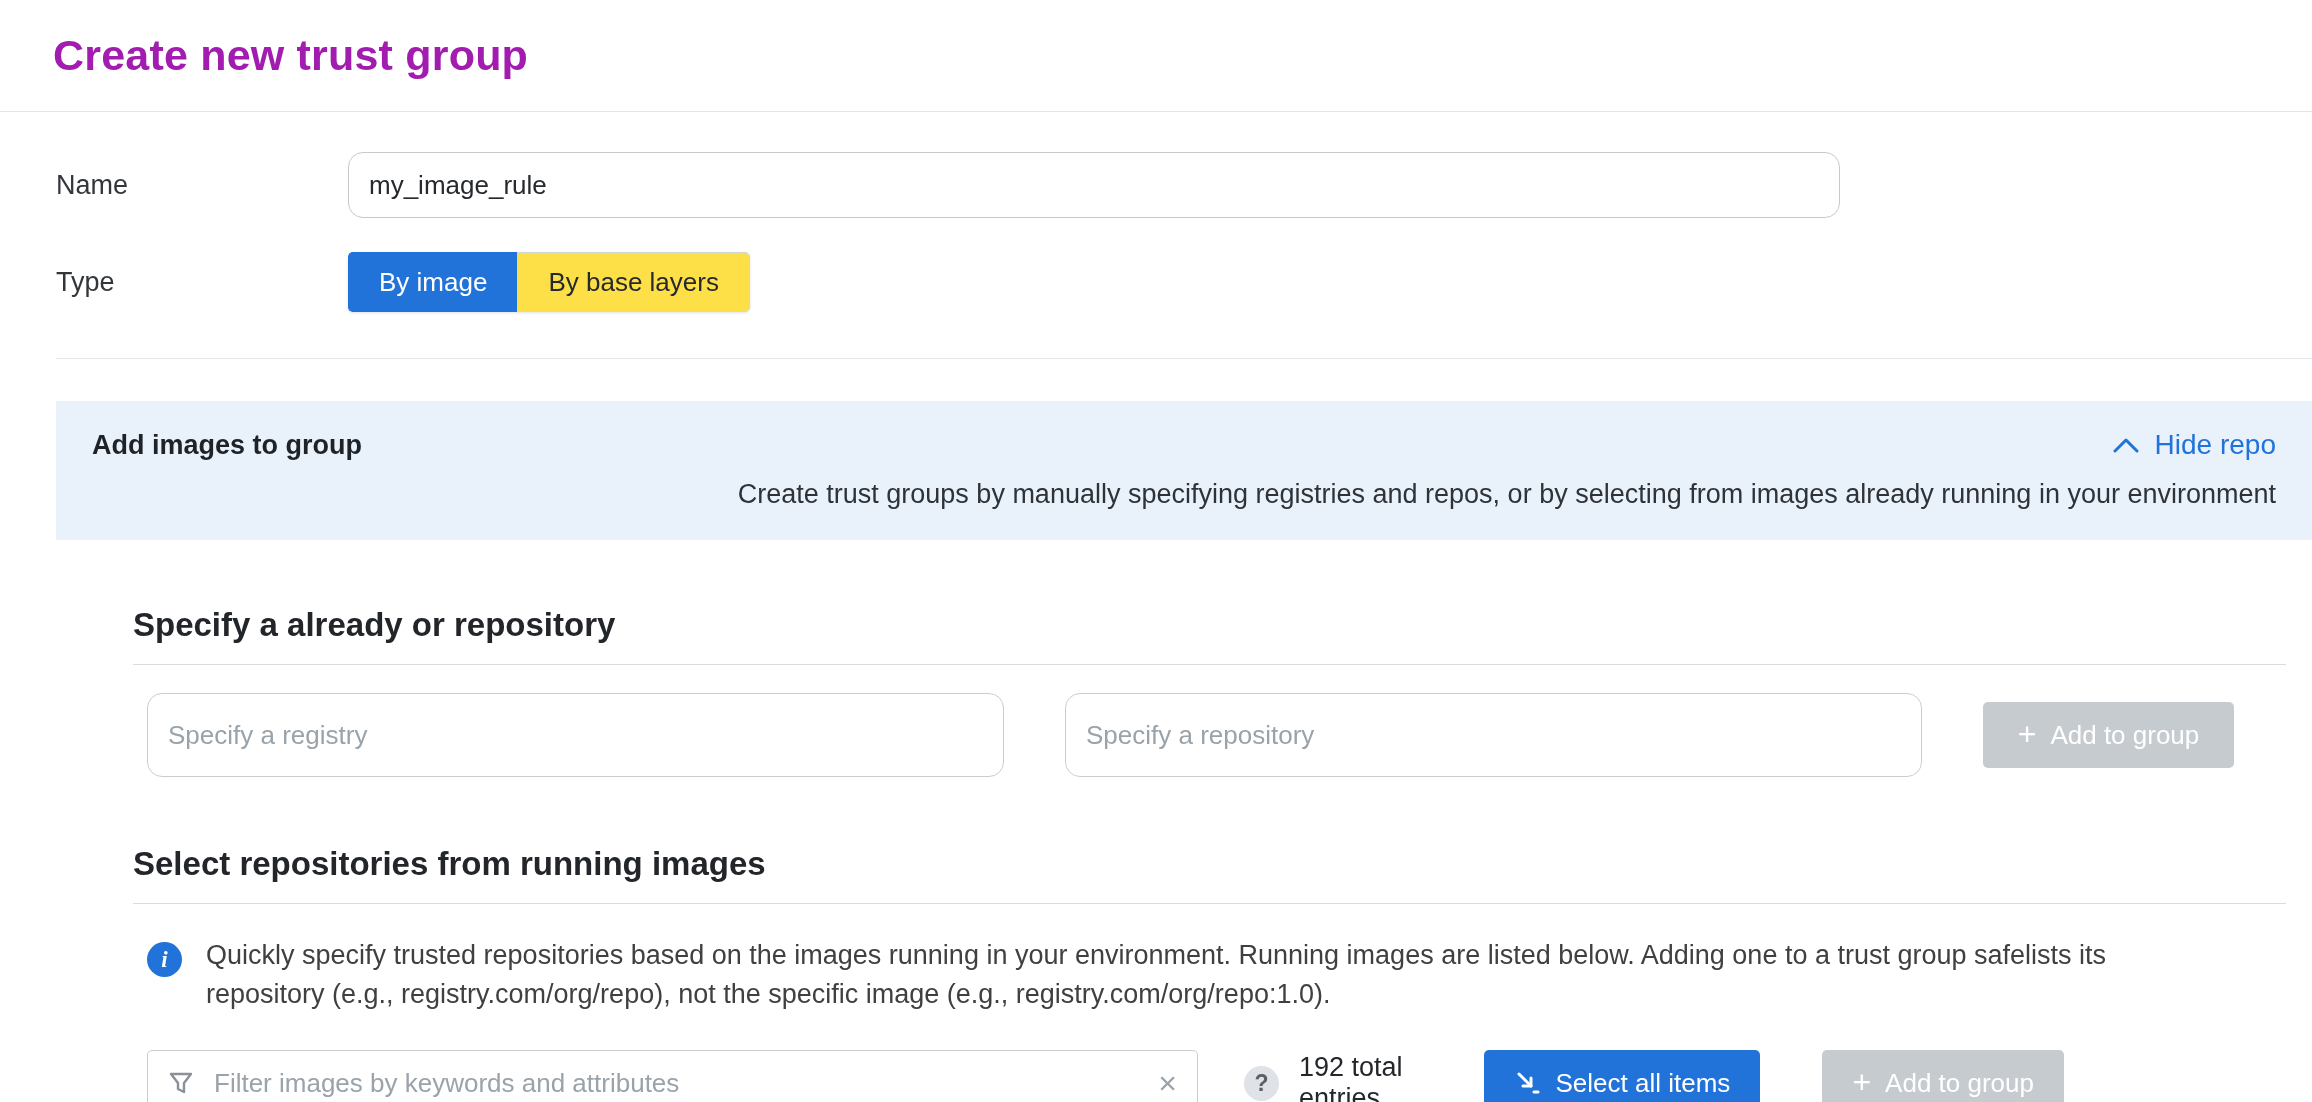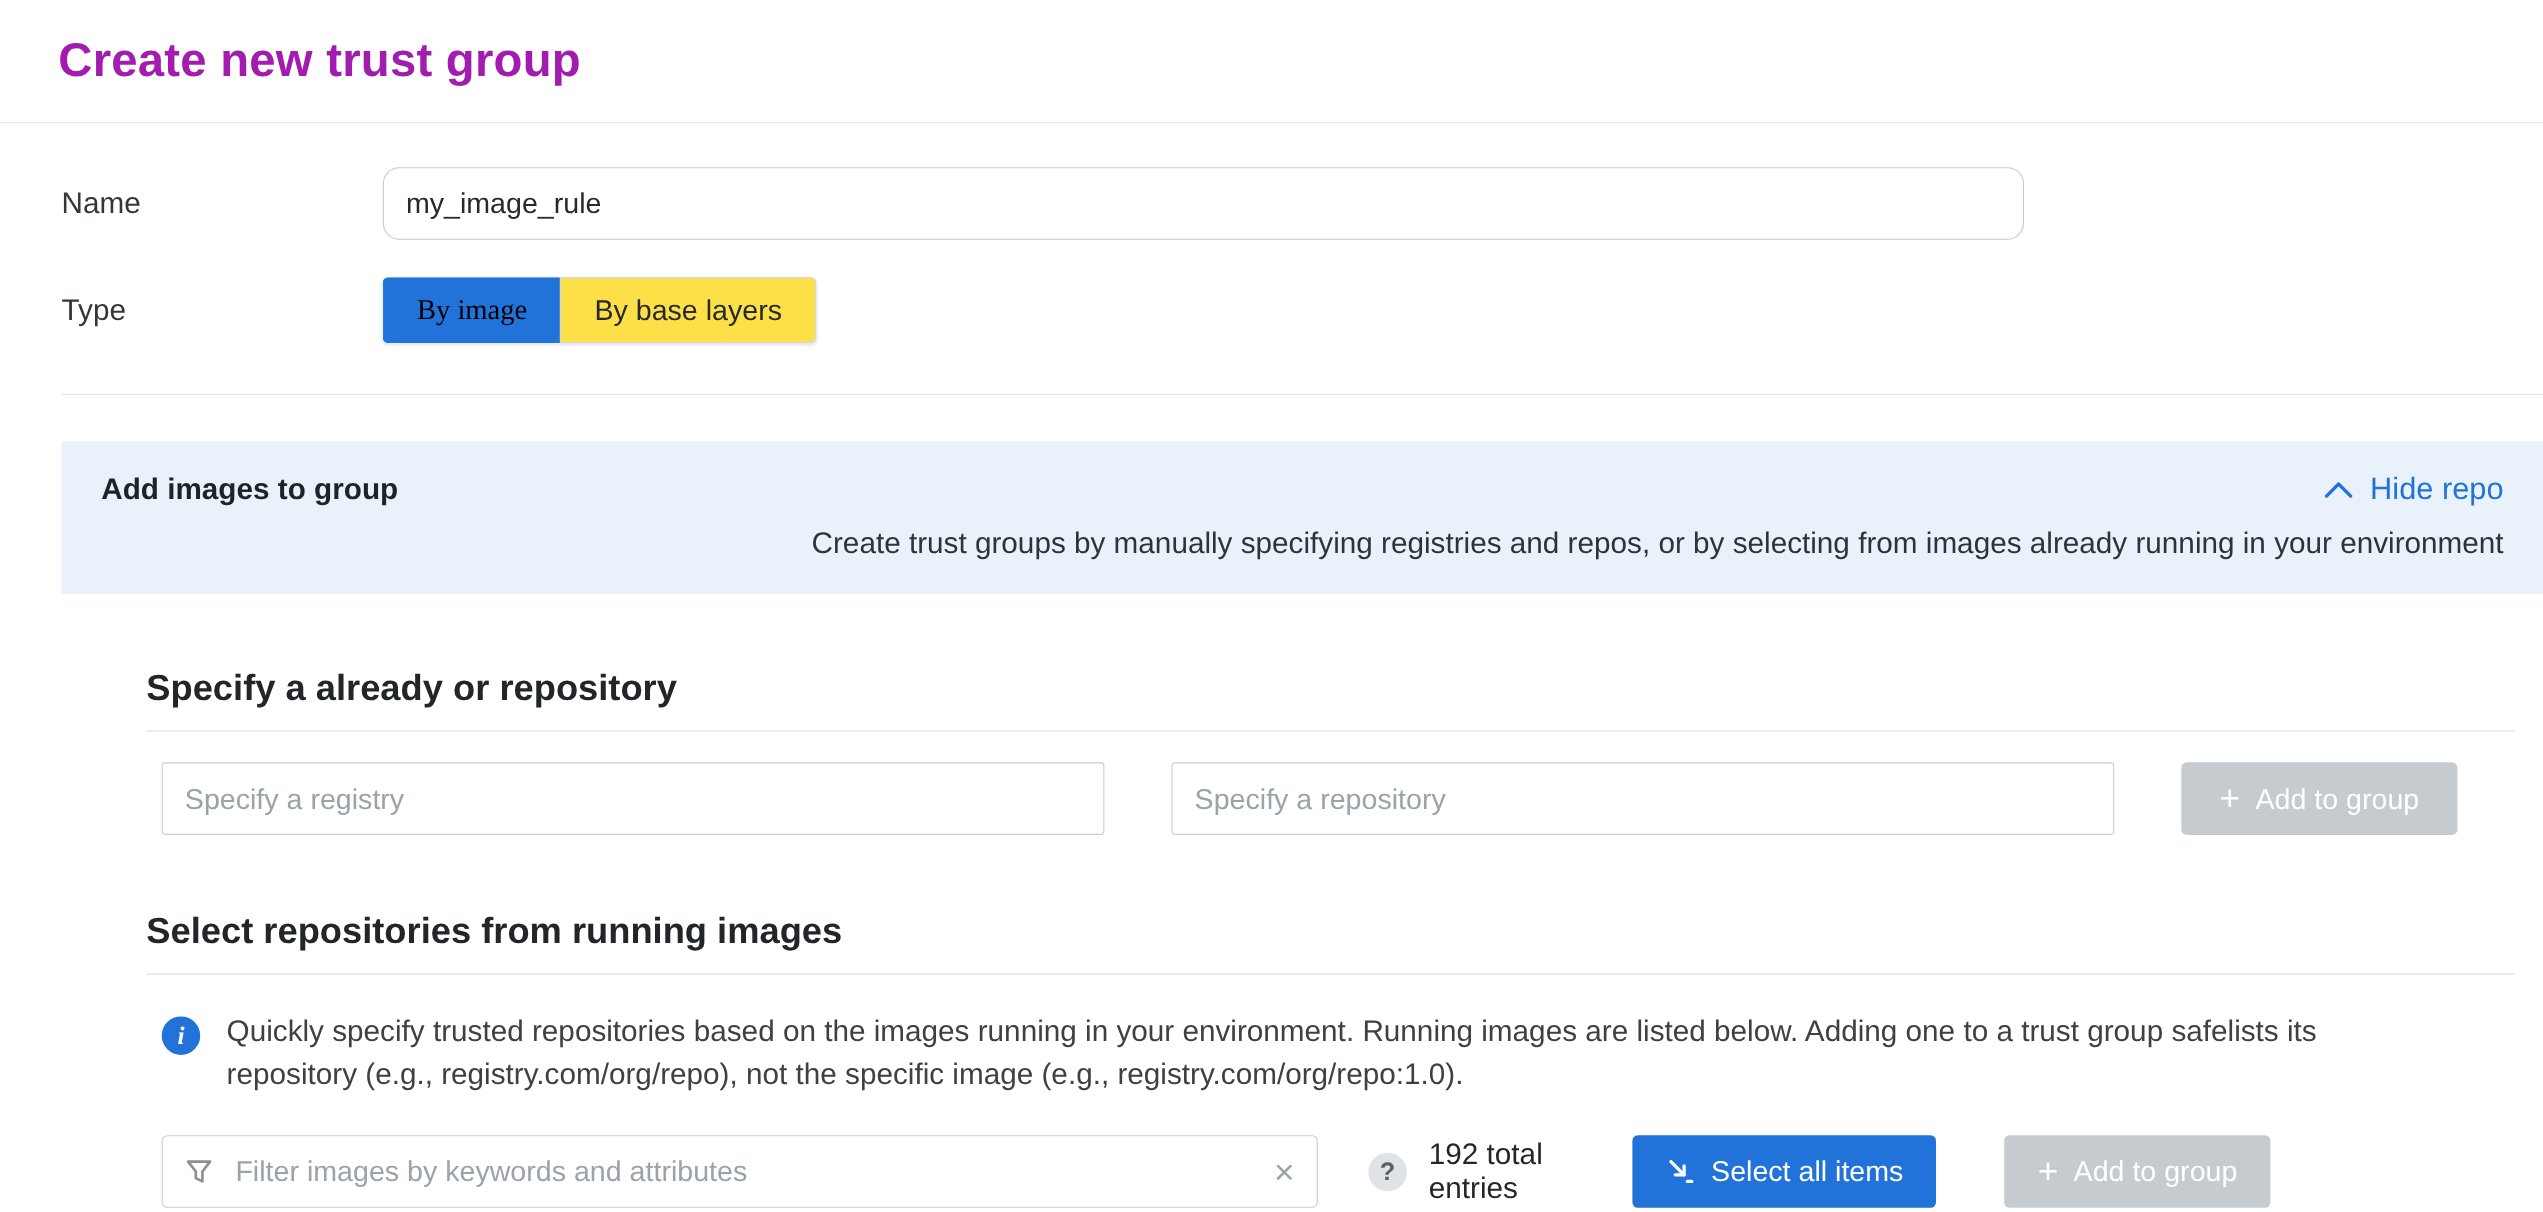--- a/index.html
+++ b/index.html
@@ -32,21 +32,21 @@
   }
   .segmented { display: flex; box-shadow: 0 1px 3px rgba(0,0,0,0.12); border-radius: 5px; }
   .segmented button {
     height: 60px; padding: 0 30px; font-size: 26px; cursor: pointer;
     border: 1px solid #d2d5d9; background: #fde047; color: #26292e;
     font-family: "Liberation Sans", sans-serif;
   }
   .segmented button:first-child { border-radius: 5px 0 0 5px; border-right: none; }
   .segmented button:last-child  { border-radius: 0 5px 5px 0; }
   .segmented button.active {
-    background: var(--accent); border-color: var(--accent); color: #000000; font-family: Liberation Serif, serif;
+    background: var(--accent); border-color: var(--accent); color: #ffffff;
   }
 
   .top-divider { margin: 46px 0 0 56px; border: none; border-top: 1px solid #e3e5e8; }
 
   
   .scope { margin-left: 56px; margin-top: 42px; }
   .scope-header { background: var(--panel-bg); padding: 28px 36px 30px 36px; text-align: right; }
   .scope-header-top { display: flex; justify-content: space-between; align-items: center; }
   .scope-title { font-size: 27px; font-weight: bold; color: #1f2227; }
   .hide-scope {
@@ -58,21 +58,21 @@
   .scope-body { padding: 66px 0 0 77px; }
 
   .section-heading {
     margin: 0 26px 0 0; font-size: 33px; font-weight: bold; color: #222529;
     padding-bottom: 20px; border-bottom: 1px solid #dadde0;
   }
   .section-heading + * { margin-top: 28px; }
 
   .registry-row { display: flex; align-items: center; margin-left: 14px; gap: 61px; }
   .text-input {
-    height: 66px; border: 1px solid #c9cdd1; border-radius: 3px;
+    height: 84px; border: 1px solid #c9cdd1; border-radius: 15px;
     font-size: 26px; padding: 0 20px; color: #26292e; outline: none;
     font-family: "Liberation Sans", sans-serif;
   }
   .registry-input, .repository-input { width: 857px; }
   input::placeholder { color: #9aa2aa; }
 
   .btn {
     height: 66px; border: none; border-radius: 5px; font-size: 26px;
     display: flex; align-items: center; justify-content: center; gap: 14px;
     cursor: pointer; font-family: "Liberation Sans", sans-serif; white-space: nowrap;

